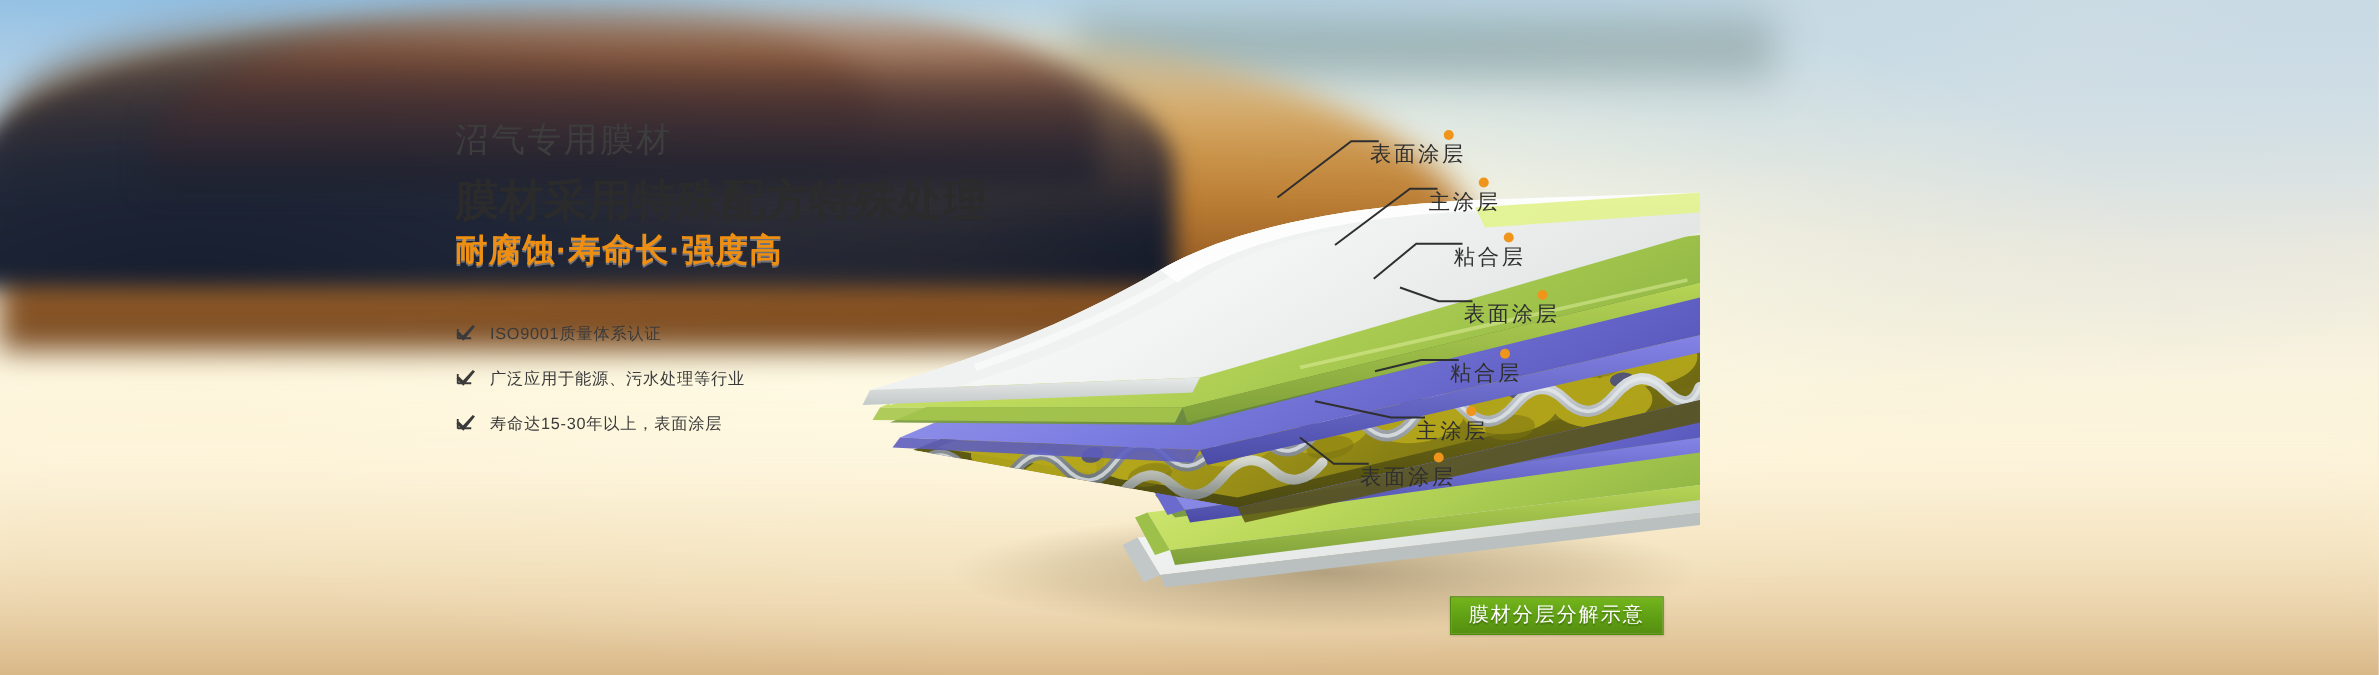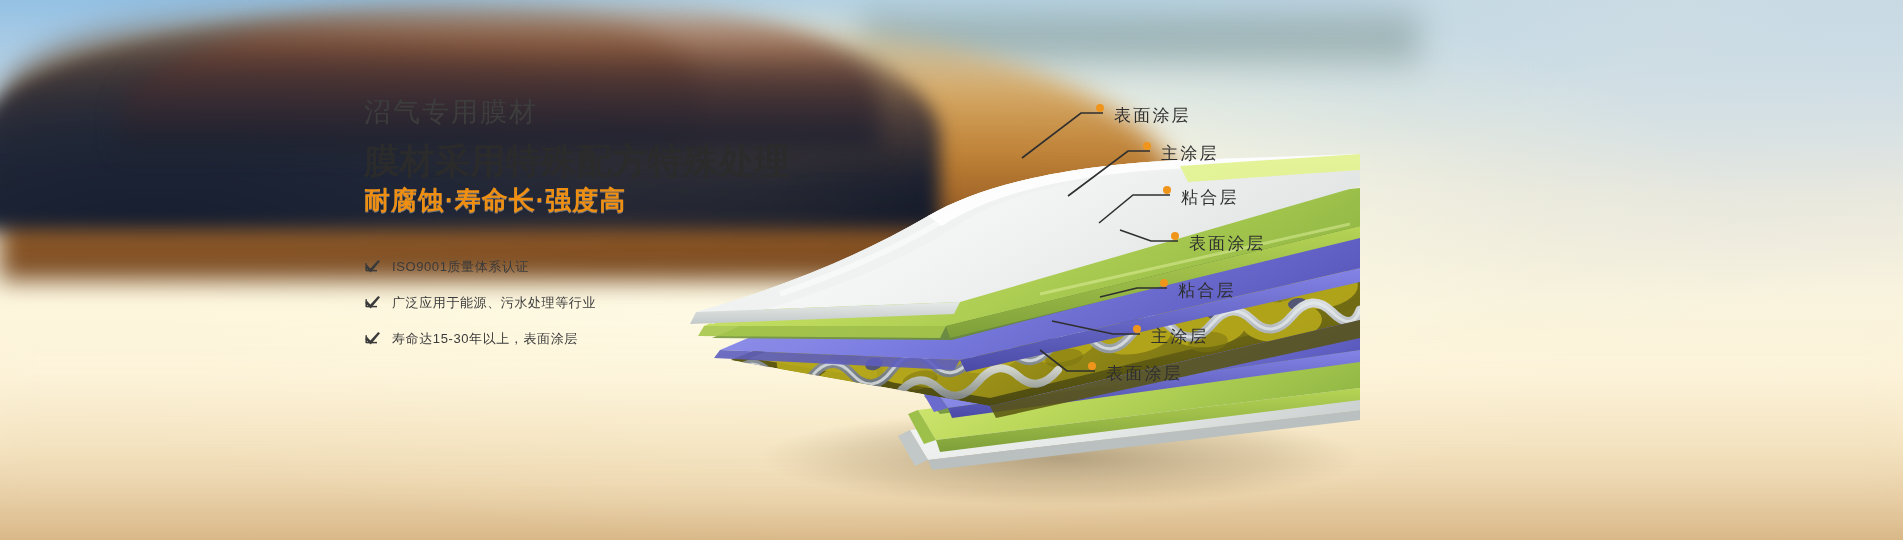--- a/index.html
+++ b/index.html
@@ -149,22 +149,23 @@
     top: 58px;
     width: 700px;
     height: 460px;
   }
   #diagram svg { display: block; }
 
   
   .callout {
     position: absolute;
     display: flex;
-    align-items: flex-start;
+    align-items: flex-end;
     white-space: nowrap;
+    flex-direction: column;
   }
   .callout-dot {
     width: 8px; height: 8px;
     border-radius: 50%;
     background: #f0951b;
     flex: 0 0 8px;
     margin-right: 10px;
   }
   .callout-text {
     font-size: 17px;
@@ -453,14 +454,17 @@
   <div class="callout" style="left:1133px; top:325px;">
     <span class="callout-dot"></span>
     <span class="callout-text">主涂层</span>
   </div>
 
   <div class="callout" style="left:1088px; top:362px;">
     <span class="callout-dot"></span>
     <span class="callout-text">表面涂层</span>
   </div>
 
+  <div class="badge">
+    <span class="badge-text">膜材分层分解示意</span>
+  </div>
 
 </div>
 
 </body></html>

